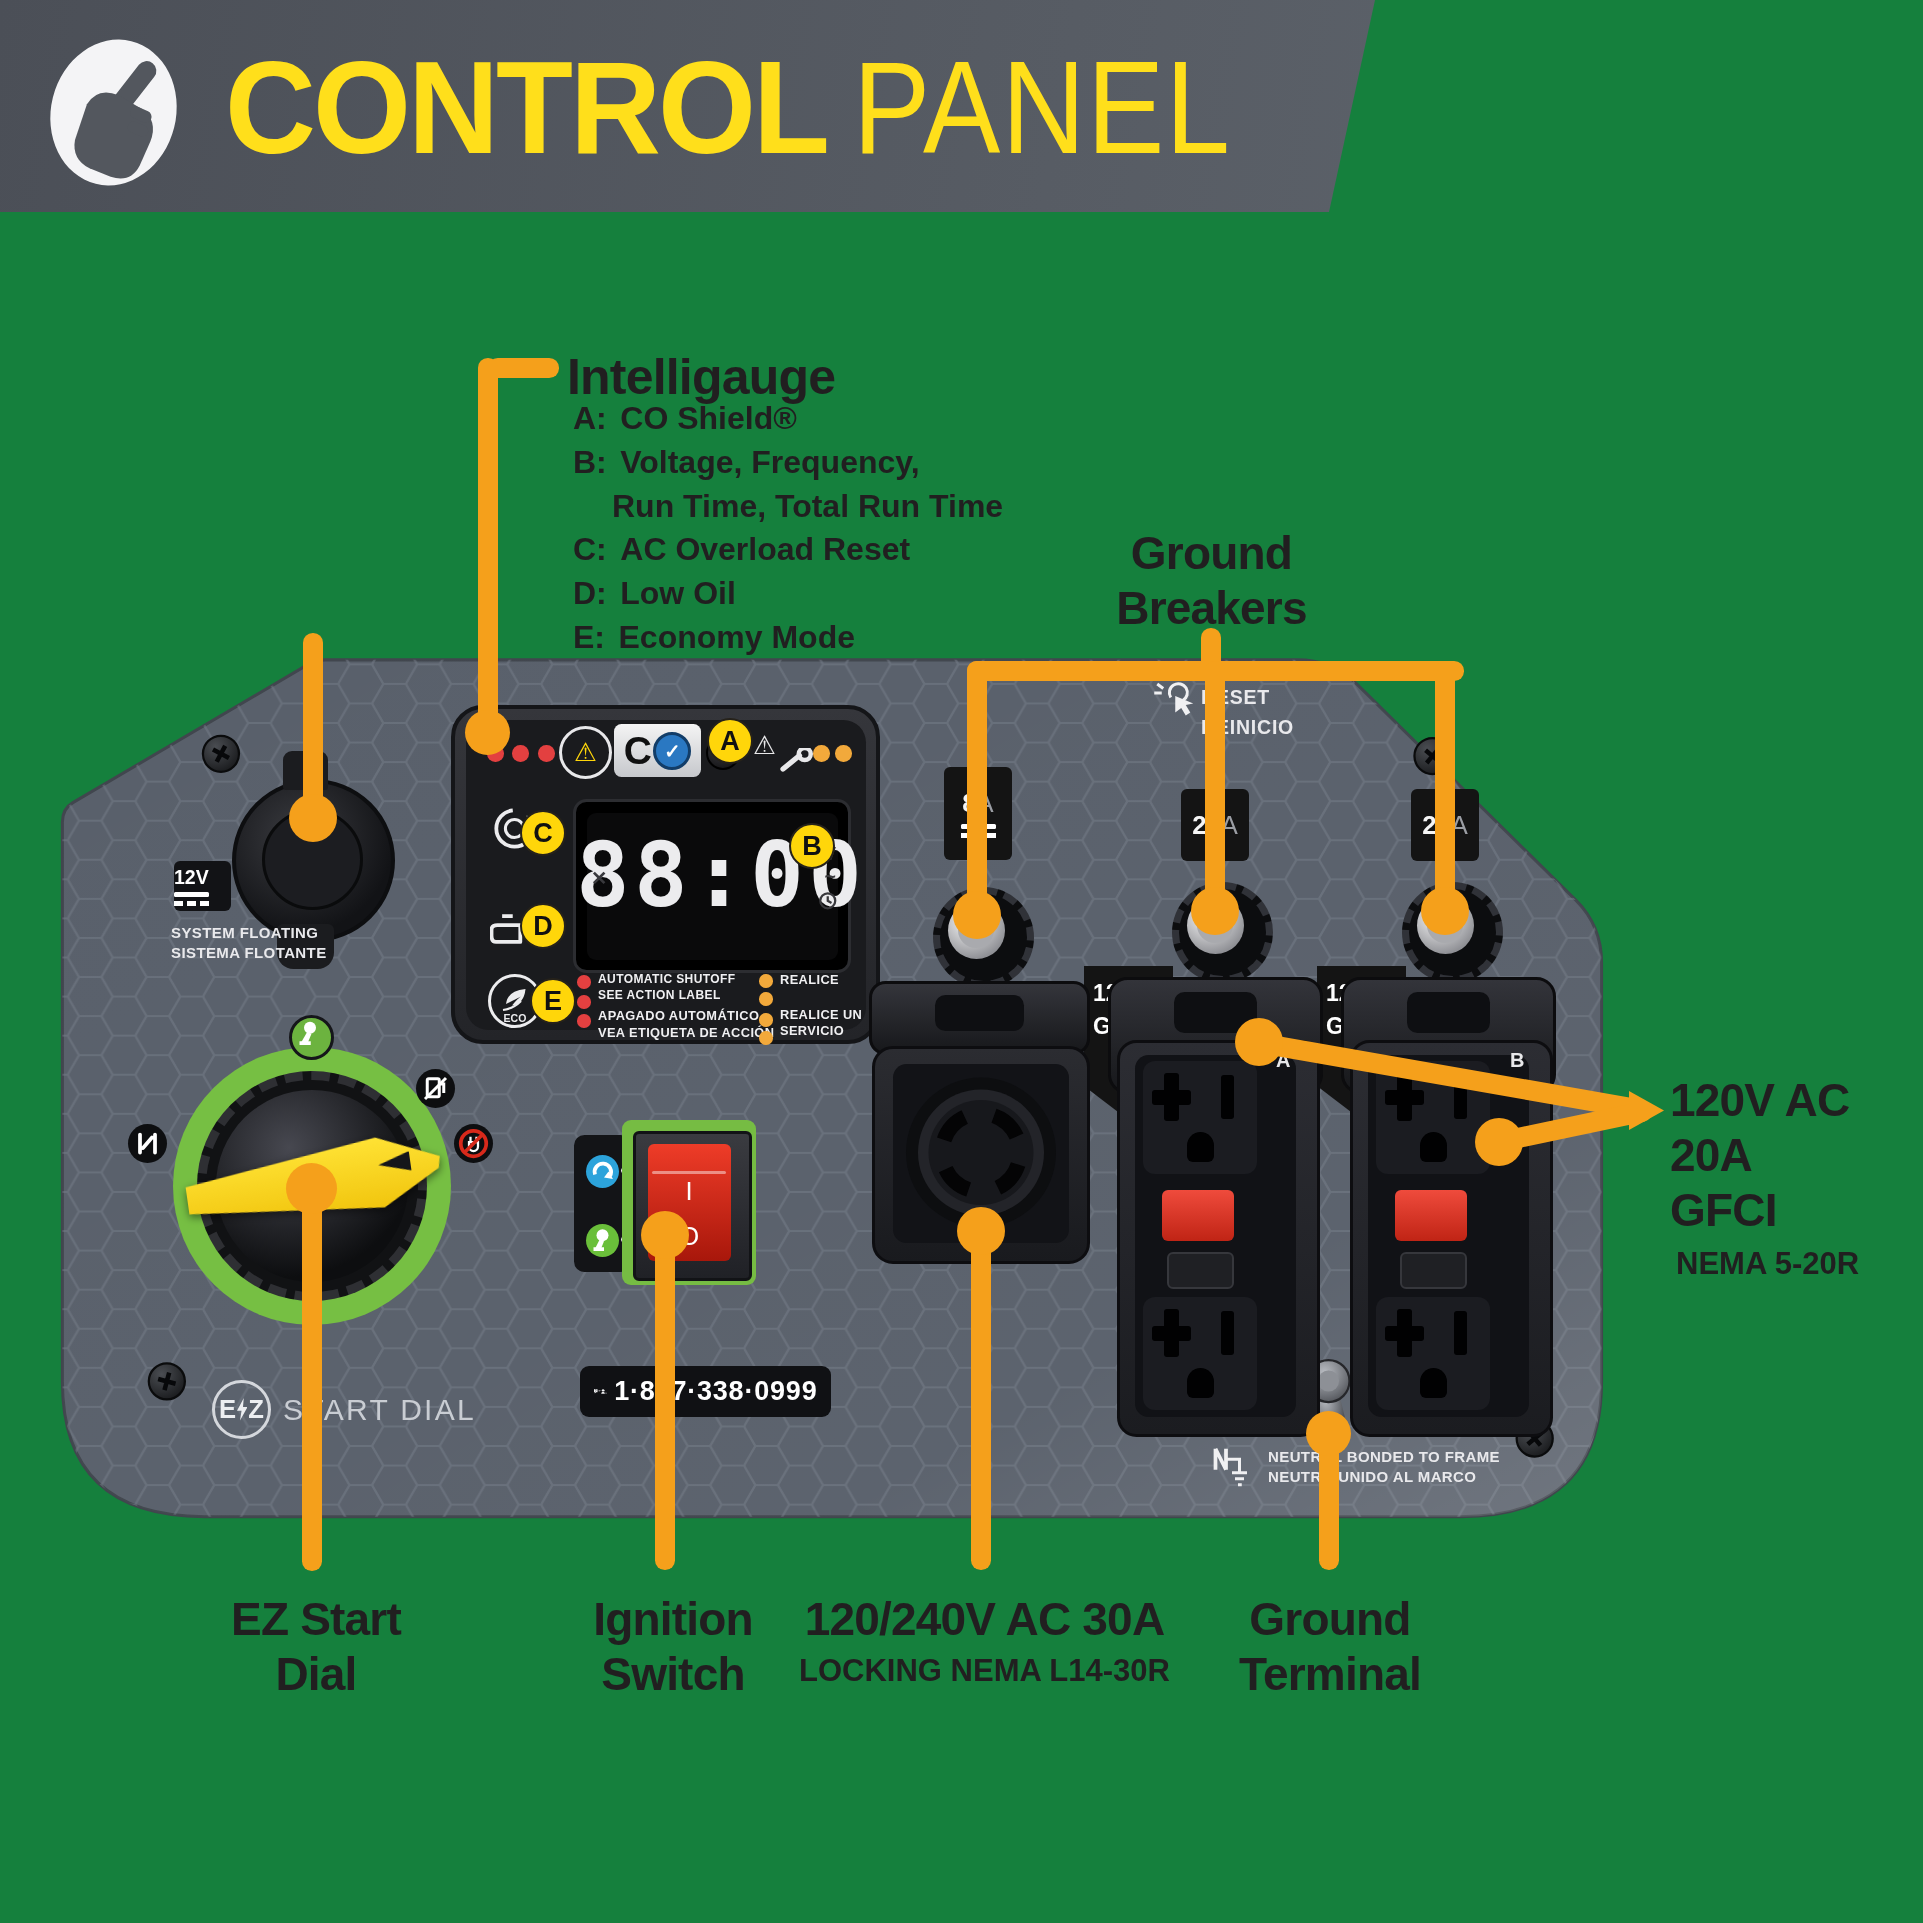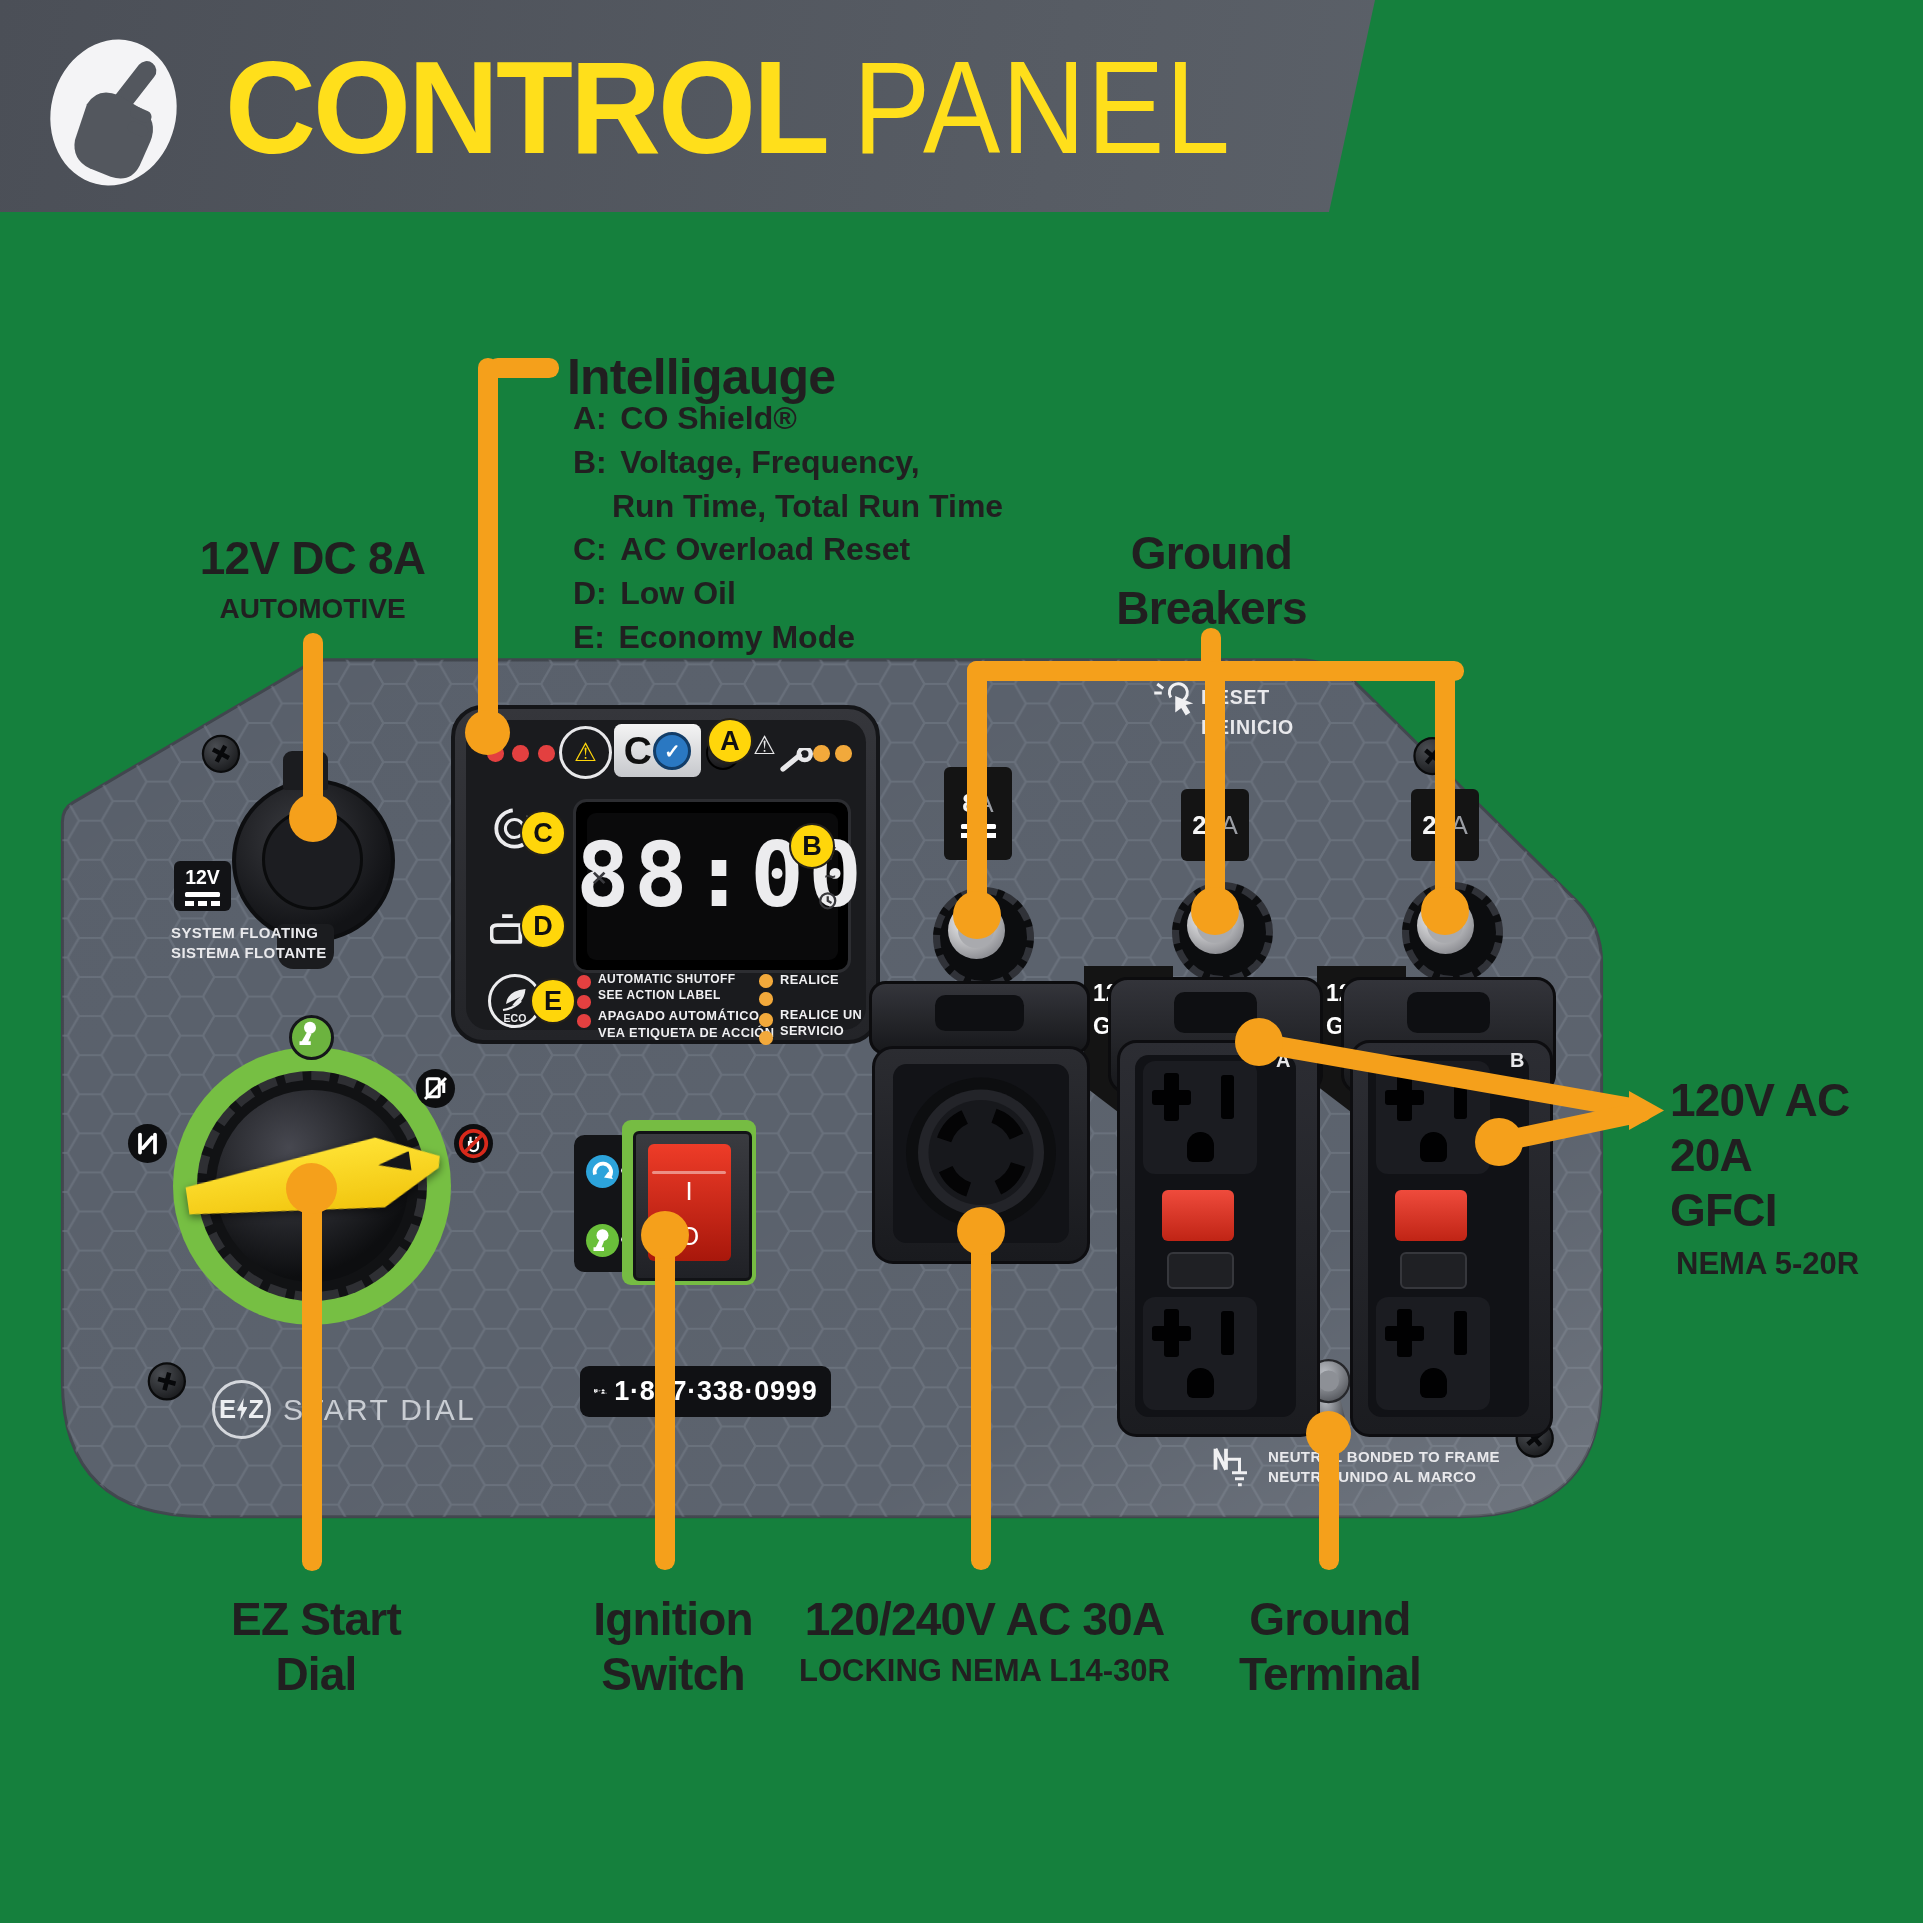--- a/index.html
+++ b/index.html
@@ -154,24 +154,20 @@
     <div class="ig-row">
       <span>D:</span>
       <span>Low Oil</span>
     </div>
     <div class="ig-row">
       <span>E:</span>
       <span>Economy Mode</span>
     </div>
   </div>
 
-  <div class="abs" style="left:147px;top:531px;width:331px;z-index:45;">
-    <div class="lbl lbl-60">12V DC 8A</div>
-    <div class="lbl lbl-37" style="margin-top:6px;">AUTOMOTIVE</div>
-  </div>
 
   <div class="abs" style="left:1046px;top:526px;width:331px;z-index:45;">
     <div class="lbl lbl-60">Ground</div>
     <div class="lbl lbl-60">Breakers</div>
   </div>
 
   <div class="abs" style="left:1670px;top:1073px;width:195px;z-index:45;text-align:left;">
     <div class="lbl lbl-60" style="text-align:left;">120V AC</div>
     <div class="lbl lbl-60" style="text-align:left;">20A GFCI</div>
     <div class="lbl lbl-40" style="text-align:left;margin-top:6px;padding-left:6px;">NEMA 5-20R</div>
@@ -223,21 +219,21 @@
   <div class="cline cl-v" style="left:971px;top:1229px;height:341px;"></div>
   <div class="cdot" style="left:957px;top:1207px;width:48px;height:48px;"></div>
   <div class="cline cl-v" style="left:1319px;top:1417px;height:153px;"></div>
   <div class="cdot" style="left:1306px;top:1411px;width:45px;height:45px;"></div>
 
   <div class="abs" style="left:232px;top:779px;width:155px;height:155px;background:radial-gradient(circle at 40% 35%,#3a3b40,#121316 70%);border-radius:50%;border:4.5px solid #0d0e10;z-index:20;">
     <div class="abs" style="left:25.6px;top:25.6px;width:95px;height:95px;background:#1c1d21;border-radius:50%;border:3px solid #0a0b0c;"></div>
     <div class="abs" style="left:47px;top:-32px;width:45px;height:39px;background:#1b1c1f;border-radius:9px 9px 3px 3px;"></div>
     <div class="abs" style="left:41px;top:141px;width:57px;height:45px;background:#1b1c1f;border-radius:6px 6px 16.5px 16.5px;"></div>
   </div>
-  <div class="abs" style="left:174px;top:861px;width:57px;height:50px;background:#121316;border-radius:6px;z-index:21;display:flex;flex-direction:column;align-items:center;justify-content:center;gap:3px;">
+  <div class="abs" style="left:174px;top:861px;width:57px;height:50px;background:#121316;border-radius:6px;z-index:21;display:flex;flex-direction:column;align-items:flex-start;justify-content:center;gap:3px;">
     <div style="color:#fff;font-weight:700;font-size:19.5px;">12V</div>
     <div class="dcsym">
         <div class="s1"></div>
         <div class="s2"></div>
       </div>
   </div>
   <div class="abs micro" style="left:171px;top:923px;z-index:21;">
     <div>SYSTEM FLOATING</div>
     <div>SISTEMA FLOTANTE</div>
   </div>

